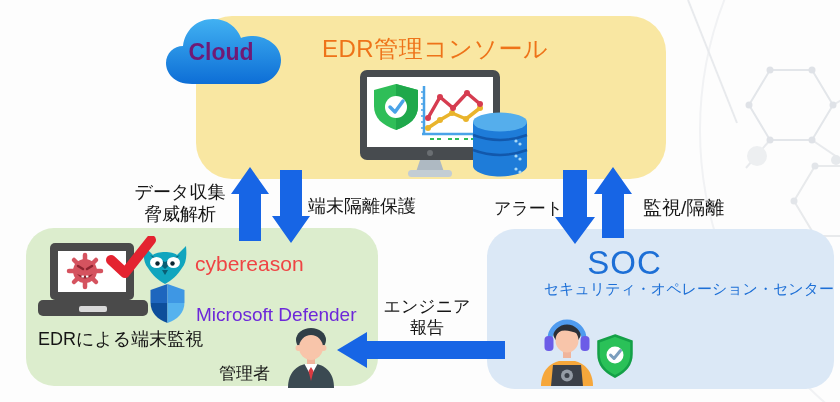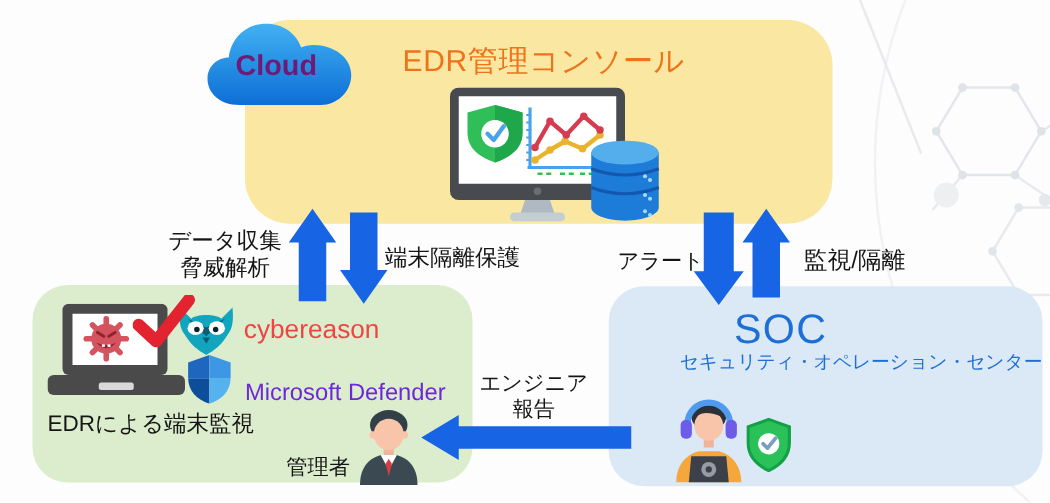--- a/index.html
+++ b/index.html
@@ -27,21 +27,21 @@
     font-size:23px;font-weight:bold;z-index:4;}
   .edr-title{left:322px;top:33px;width:226px;text-align:center;font-size:24px;color:#EE7319;letter-spacing:.5px;}
   .lbl-collect{left:130px;top:181px;width:100px;text-align:center;font-size:18px;line-height:22px;}
   .lbl-isolate{left:308px;top:194px;font-size:18px;}
   .lbl-alert{left:494px;top:197px;font-size:17px;}
   .lbl-monitor{left:643px;top:195px;font-size:19px;}
   .lbl-report{left:377px;top:296px;width:100px;text-align:center;font-size:17px;line-height:21px;}
   .lbl-cyber{left:195px;top:252px;font-size:21px;color:#ef4444;}
   .lbl-defender{left:196px;top:304px;font-size:19px;color:#6d28d9;}
   .lbl-caption{left:38px;top:327px;font-size:18px;}
-  .lbl-admin{left:229px;top:362px;font-size:17px;}
+  .lbl-admin{left:219px;top:362px;font-size:17px;}
   .soc-title{left:487px;top:244px;width:275px;text-align:center;font-size:33px;color:#1D6FD6;letter-spacing:1px;}
   .soc-sub{left:487px;top:280px;width:347px;text-align:right;font-size:15px;color:#1D6FD6;}
   .lbl-engineer{left:644px;top:337px;font-size:17px;line-height:20px;}
   .lbl-engineer span{display:block;}
   .lbl-collect span{display:block;}
   .lbl-report span{display:block;}
 </style>
 </head>
 <body>
 

